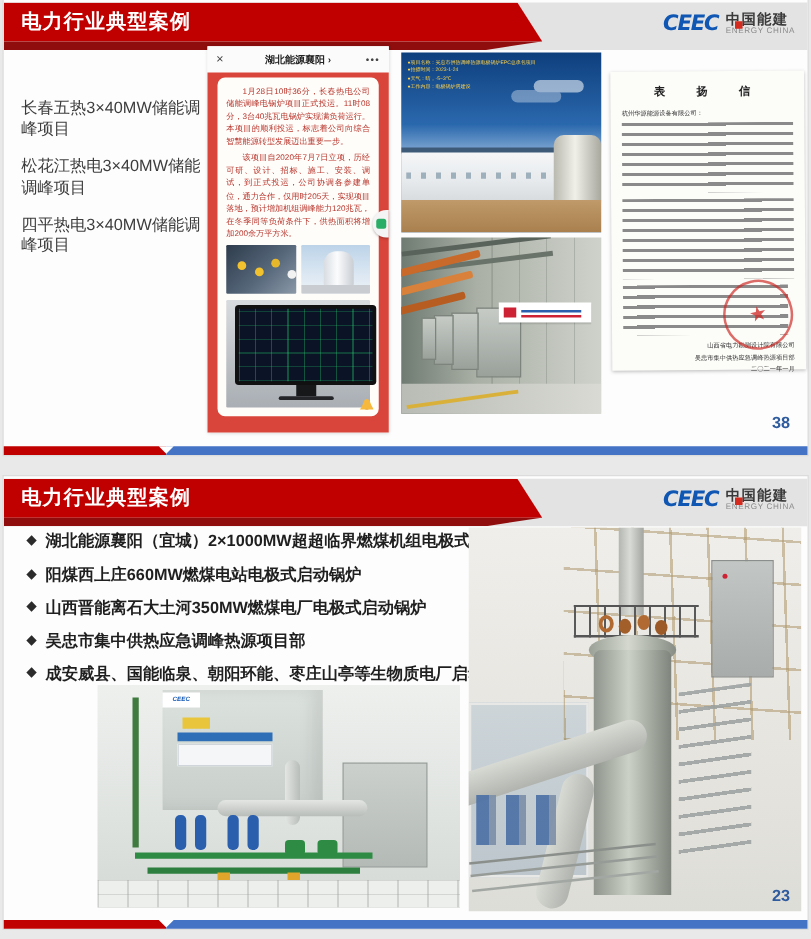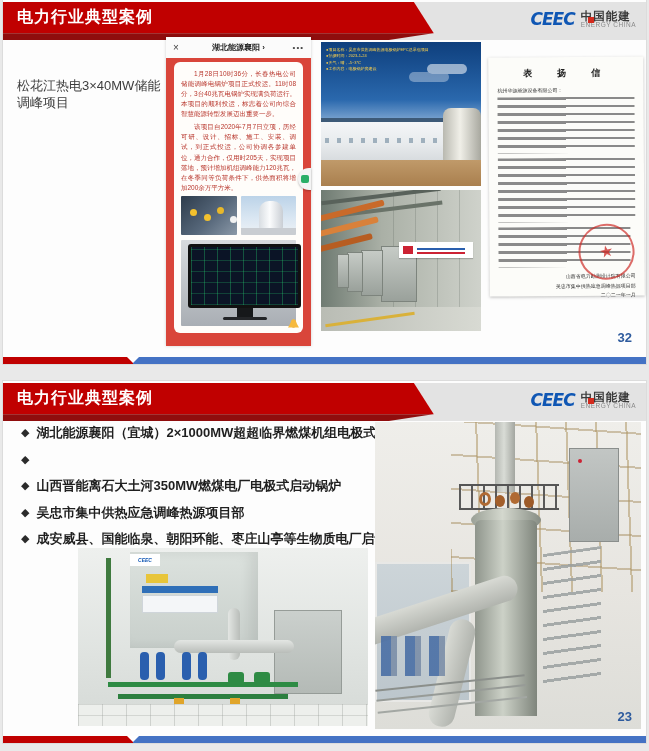--- a/index.html
+++ b/index.html
@@ -239,23 +239,25 @@
           <span class="logo-cn">中国能建</span>
           <span class="logo-en">ENERGY CHINA</span>
         </span>
       </div>
     </header>
 
     <ul class="proj-list">
 
 
 
+        <li class="proj-item">长春五热3×40MW储能调峰项目</li>
 
         <li class="proj-item">松花江热电3×40MW储能调峰项目</li>
 
+        <li class="proj-item">四平热电3×40MW储能调峰项目</li>
       </ul>
 
     <figure class="phone">
       <div class="phone-bar">
         <span class="phone-close">×</span>
         <span class="phone-title">湖北能源襄阳 ›</span>
         <span class="phone-menu">•••</span>
       </div>
       <div class="phone-red">
         <div class="phone-card">
@@ -328,21 +330,21 @@
       <div class="letter-sign">
         <div>山西省电力勘测设计院有限公司</div>
         <div>吴忠市集中供热应急调峰热源项目部</div>
         <div>二〇二一年一月</div>
       </div>
       <div class="stamp">
           <b>★</b>
         </div>
     </figure>
 
-    <div class="pageno">32</div>
+    <div class="pageno">38</div>
     <div class="footer-bar">
       <div class="fb-red"></div>
       <div class="fb-blue"></div>
       <i class="fb-notch"></i>
     </div>
   </section>
 
   <section class="slide" id="slide39">
     <header class="hdr">
       <div class="hdr-red"></div>
@@ -360,20 +362,21 @@
 
     <ul class="diamond-list">
 
         <li class="diamond-item">
           <span class="diamond">◆</span>
           <span>湖北能源襄阳（宜城）2×1000MW超超临界燃煤机组电极式启动锅炉</span>
         </li>
 
         <li class="diamond-item">
           <span class="diamond">◆</span>
+          <span>阳煤西上庄660MW燃煤电站电极式启动锅炉</span>
         </li>
 
         <li class="diamond-item">
           <span class="diamond">◆</span>
           <span>山西晋能离石大土河350MW燃煤电厂电极式启动锅炉</span>
         </li>
 
         <li class="diamond-item">
           <span class="diamond">◆</span>
           <span>吴忠市集中供热应急调峰热源项目部</span>

